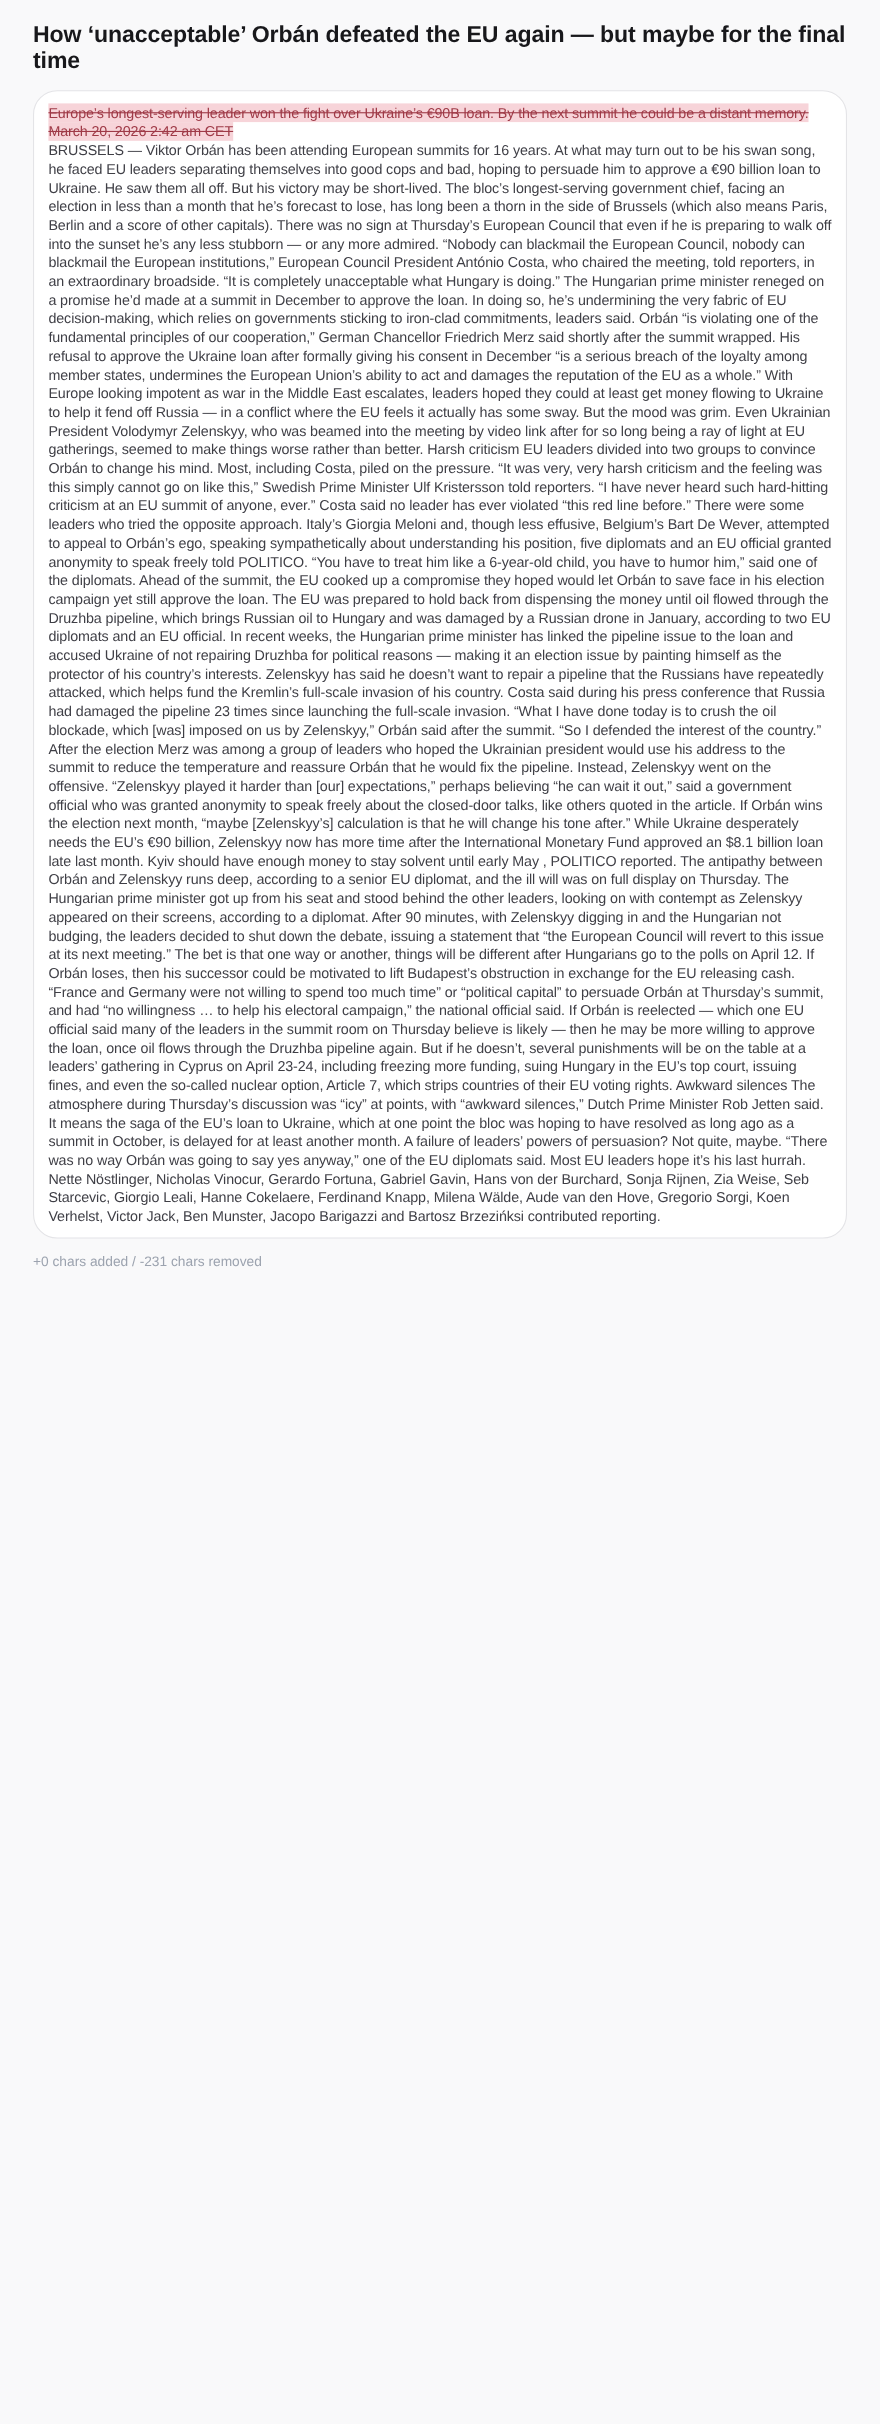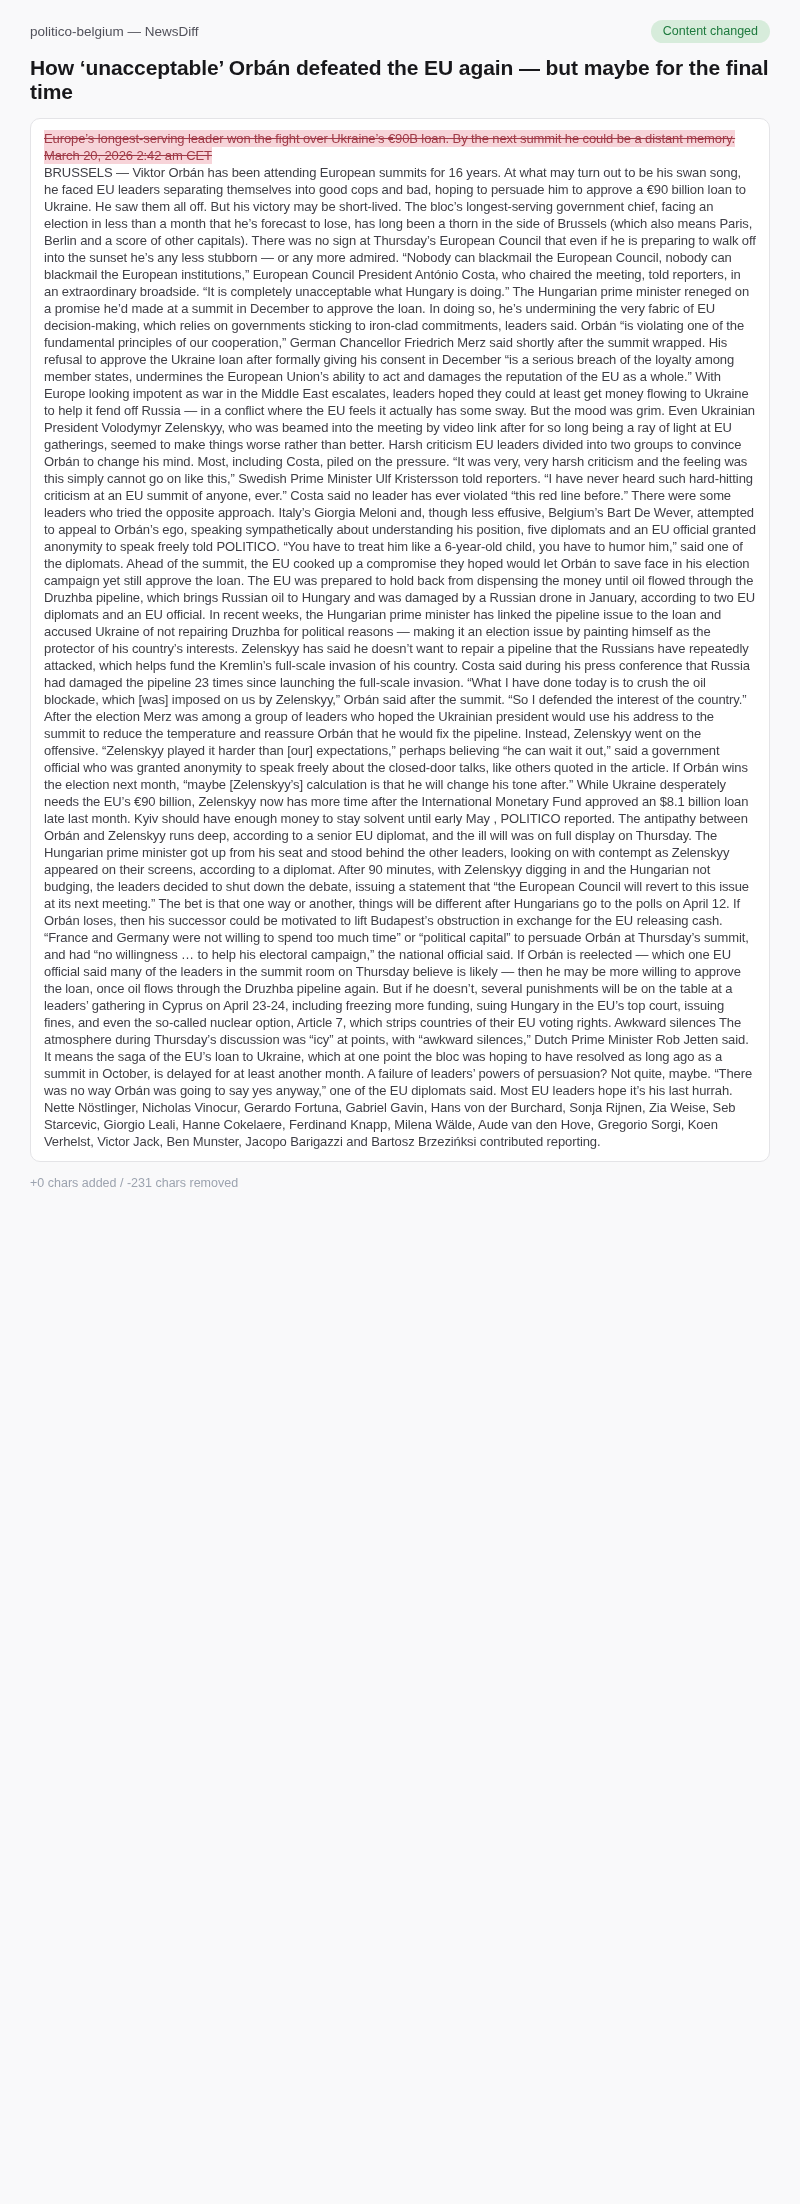--- a/index.html
+++ b/index.html
@@ -25,21 +25,21 @@
     font-size:12.5px;color:var(--badge-text);background:var(--badge-bg);
     border-radius:999px;padding:4px 12px;line-height:1.2;white-space:nowrap;
   }
   .title{
     font-size:21px;font-weight:700;color:var(--title);
     letter-spacing:-0.1px;margin-bottom:14px;
   }
   .card{
     background:var(--card-bg);
     border:1px solid var(--card-border);
-    border-radius:10px;
+    border-radius:22px;
     padding:11px 13px;
   }
   .diff-text{
     font-size:13px;line-height:17px;color:var(--text-main);
     letter-spacing:-0.1px;
   }
   .removed{
     color:var(--removed-text);
     background:var(--removed-bg);
     text-decoration:line-through;
@@ -48,24 +48,20 @@
   .stats{
     margin-top:14px;
     font-size:12.5px;color:var(--faint);
   }
 </style>
 </head>
 <body>
 
 <div class="page">
 
-  <div class="header-row">
-    <span class="source">politico-belgium — NewsDiff</span>
-    <span class="badge">Content changed</span>
-  </div>
 
   <h1 class="title">How ‘unacceptable’ Orbán defeated the EU again — but maybe for the final time</h1>
 
   <div class="card">
     <p class="diff-text">
       <del class="removed">Europe’s longest-serving leader won the fight over Ukraine’s €90B loan. By the next summit he could be a distant memory. March 20, 2026 2:42 am CET</del>
       <br>
       <span class="unchanged">BRUSSELS — Viktor Orbán has been attending European summits for 16 years. At what may turn out to be his swan song, he faced EU leaders separating themselves into good cops and bad, hoping to persuade him to approve a €90 billion loan to Ukraine. He saw them all off. But his victory may be short-lived. The bloc’s longest-serving government chief, facing an election in less than a month that he’s forecast to lose, has long been a thorn in the side of Brussels (which also means Paris, Berlin and a score of other capitals). There was no sign at Thursday’s European Council that even if he is preparing to walk off into the sunset he’s any less stubborn — or any more admired. “Nobody can blackmail the European Council, nobody can blackmail the European institutions,” European Council President António Costa, who chaired the meeting, told reporters, in an extraordinary broadside. “It is completely unacceptable what Hungary is doing.” The Hungarian prime minister reneged on a promise he’d made at a summit in December to approve the loan. In doing so, he’s undermining the very fabric of EU decision-making, which relies on governments sticking to iron-clad commitments, leaders said. Orbán “is violating one of the fundamental principles of our cooperation,” German Chancellor Friedrich Merz said shortly after the summit wrapped. His refusal to approve the Ukraine loan after formally giving his consent in December “is a serious breach of the loyalty among member states, undermines the European Union’s ability to act and damages the reputation of the EU as a whole.” With Europe looking impotent as war in the Middle East escalates, leaders hoped they could at least get money flowing to Ukraine to help it fend off Russia — in a conflict where the EU feels it actually has some sway. But the mood was grim. Even Ukrainian President Volodymyr Zelenskyy, who was beamed into the meeting by video link after for so long being a ray of light at EU gatherings, seemed to make things worse rather than better. Harsh criticism EU leaders divided into two groups to convince Orbán to change his mind. Most, including Costa, piled on the pressure. “It was very, very harsh criticism and the feeling was this simply cannot go on like this,” Swedish Prime Minister Ulf Kristersson told reporters. “I have never heard such hard-hitting criticism at an EU summit of anyone, ever.” Costa said no leader has ever violated “this red line before.” There were some leaders who tried the opposite approach. Italy’s Giorgia Meloni and, though less effusive, Belgium’s Bart De Wever, attempted to appeal to Orbán’s ego, speaking sympathetically about understanding his position, five diplomats and an EU official granted anonymity to speak freely told POLITICO. “You have to treat him like a 6-year-old child, you have to humor him,” said one of the diplomats. Ahead of the summit, the EU cooked up a compromise they hoped would let Orbán to save face in his election campaign yet still approve the loan. The EU was prepared to hold back from dispensing the money until oil flowed through the Druzhba pipeline, which brings Russian oil to Hungary and was damaged by a Russian drone in January, according to two EU diplomats and an EU official. In recent weeks, the Hungarian prime minister has linked the pipeline issue to the loan and accused Ukraine of not repairing Druzhba for political reasons — making it an election issue by painting himself as the protector of his country’s interests. Zelenskyy has said he doesn’t want to repair a pipeline that the Russians have repeatedly attacked, which helps fund the Kremlin’s full-scale invasion of his country. Costa said during his press conference that Russia had damaged the pipeline 23 times since launching the full-scale invasion. “What I have done today is to crush the oil blockade, which [was] imposed on us by Zelenskyy,” Orbán said after the summit. “So I defended the interest of the country.” After the election Merz was among a group of leaders who hoped the Ukrainian president would use his address to the summit to reduce the temperature and reassure Orbán that he would fix the pipeline. Instead, Zelenskyy went on the offensive. “Zelenskyy played it harder than [our] expectations,” perhaps believing “he can wait it out,” said a government official who was granted anonymity to speak freely about the closed-door talks, like others quoted in the article. If Orbán wins the election next month, “maybe [Zelenskyy’s] calculation is that he will change his tone after.” While Ukraine desperately needs the EU’s €90 billion, Zelenskyy now has more time after the International Monetary Fund approved an $8.1 billion loan late last month. Kyiv should have enough money to stay solvent until early May , POLITICO reported. The antipathy between Orbán and Zelenskyy runs deep, according to a senior EU diplomat, and the ill will was on full display on Thursday. The Hungarian prime minister got up from his seat and stood behind the other leaders, looking on with contempt as Zelenskyy appeared on their screens, according to a diplomat. After 90 minutes, with Zelenskyy digging in and the Hungarian not budging, the leaders decided to shut down the debate, issuing a statement that “the European Council will revert to this issue at its next meeting.” The bet is that one way or another, things will be different after Hungarians go to the polls on April 12. If Orbán loses, then his successor could be motivated to lift Budapest’s obstruction in exchange for the EU releasing cash. “France and Germany were not willing to spend too much time” or “political capital” to persuade Orbán at Thursday’s summit, and had “no willingness … to help his electoral campaign,” the national official said. If Orbán is reelected — which one EU official said many of the leaders in the summit room on Thursday believe is likely — then he may be more willing to approve the loan, once oil flows through the Druzhba pipeline again. But if he doesn’t, several punishments will be on the table at a leaders’ gathering in Cyprus on April 23-24, including freezing more funding, suing Hungary in the EU’s top court, issuing fines, and even the so-called nuclear option, Article 7, which strips countries of their EU voting rights. Awkward silences The atmosphere during Thursday’s discussion was “icy” at points, with “awkward silences,” Dutch Prime Minister Rob Jetten said. It means the saga of the EU’s loan to Ukraine, which at one point the bloc was hoping to have resolved as long ago as a summit in October, is delayed for at least another month. A failure of leaders’ powers of persuasion? Not quite, maybe. “There was no way Orbán was going to say yes anyway,” one of the EU diplomats said. Most EU leaders hope it’s his last hurrah. Nette Nöstlinger, Nicholas Vinocur, Gerardo Fortuna, Gabriel Gavin, Hans von der Burchard, Sonja Rijnen, Zia Weise, Seb Starcevic, Giorgio Leali, Hanne Cokelaere, Ferdinand Knapp, Milena Wälde, Aude van den Hove, Gregorio Sorgi, Koen Verhelst, Victor Jack, Ben Munster, Jacopo Barigazzi and Bartosz Brzezińksi contributed reporting.</span>
     </p>
   </div>

